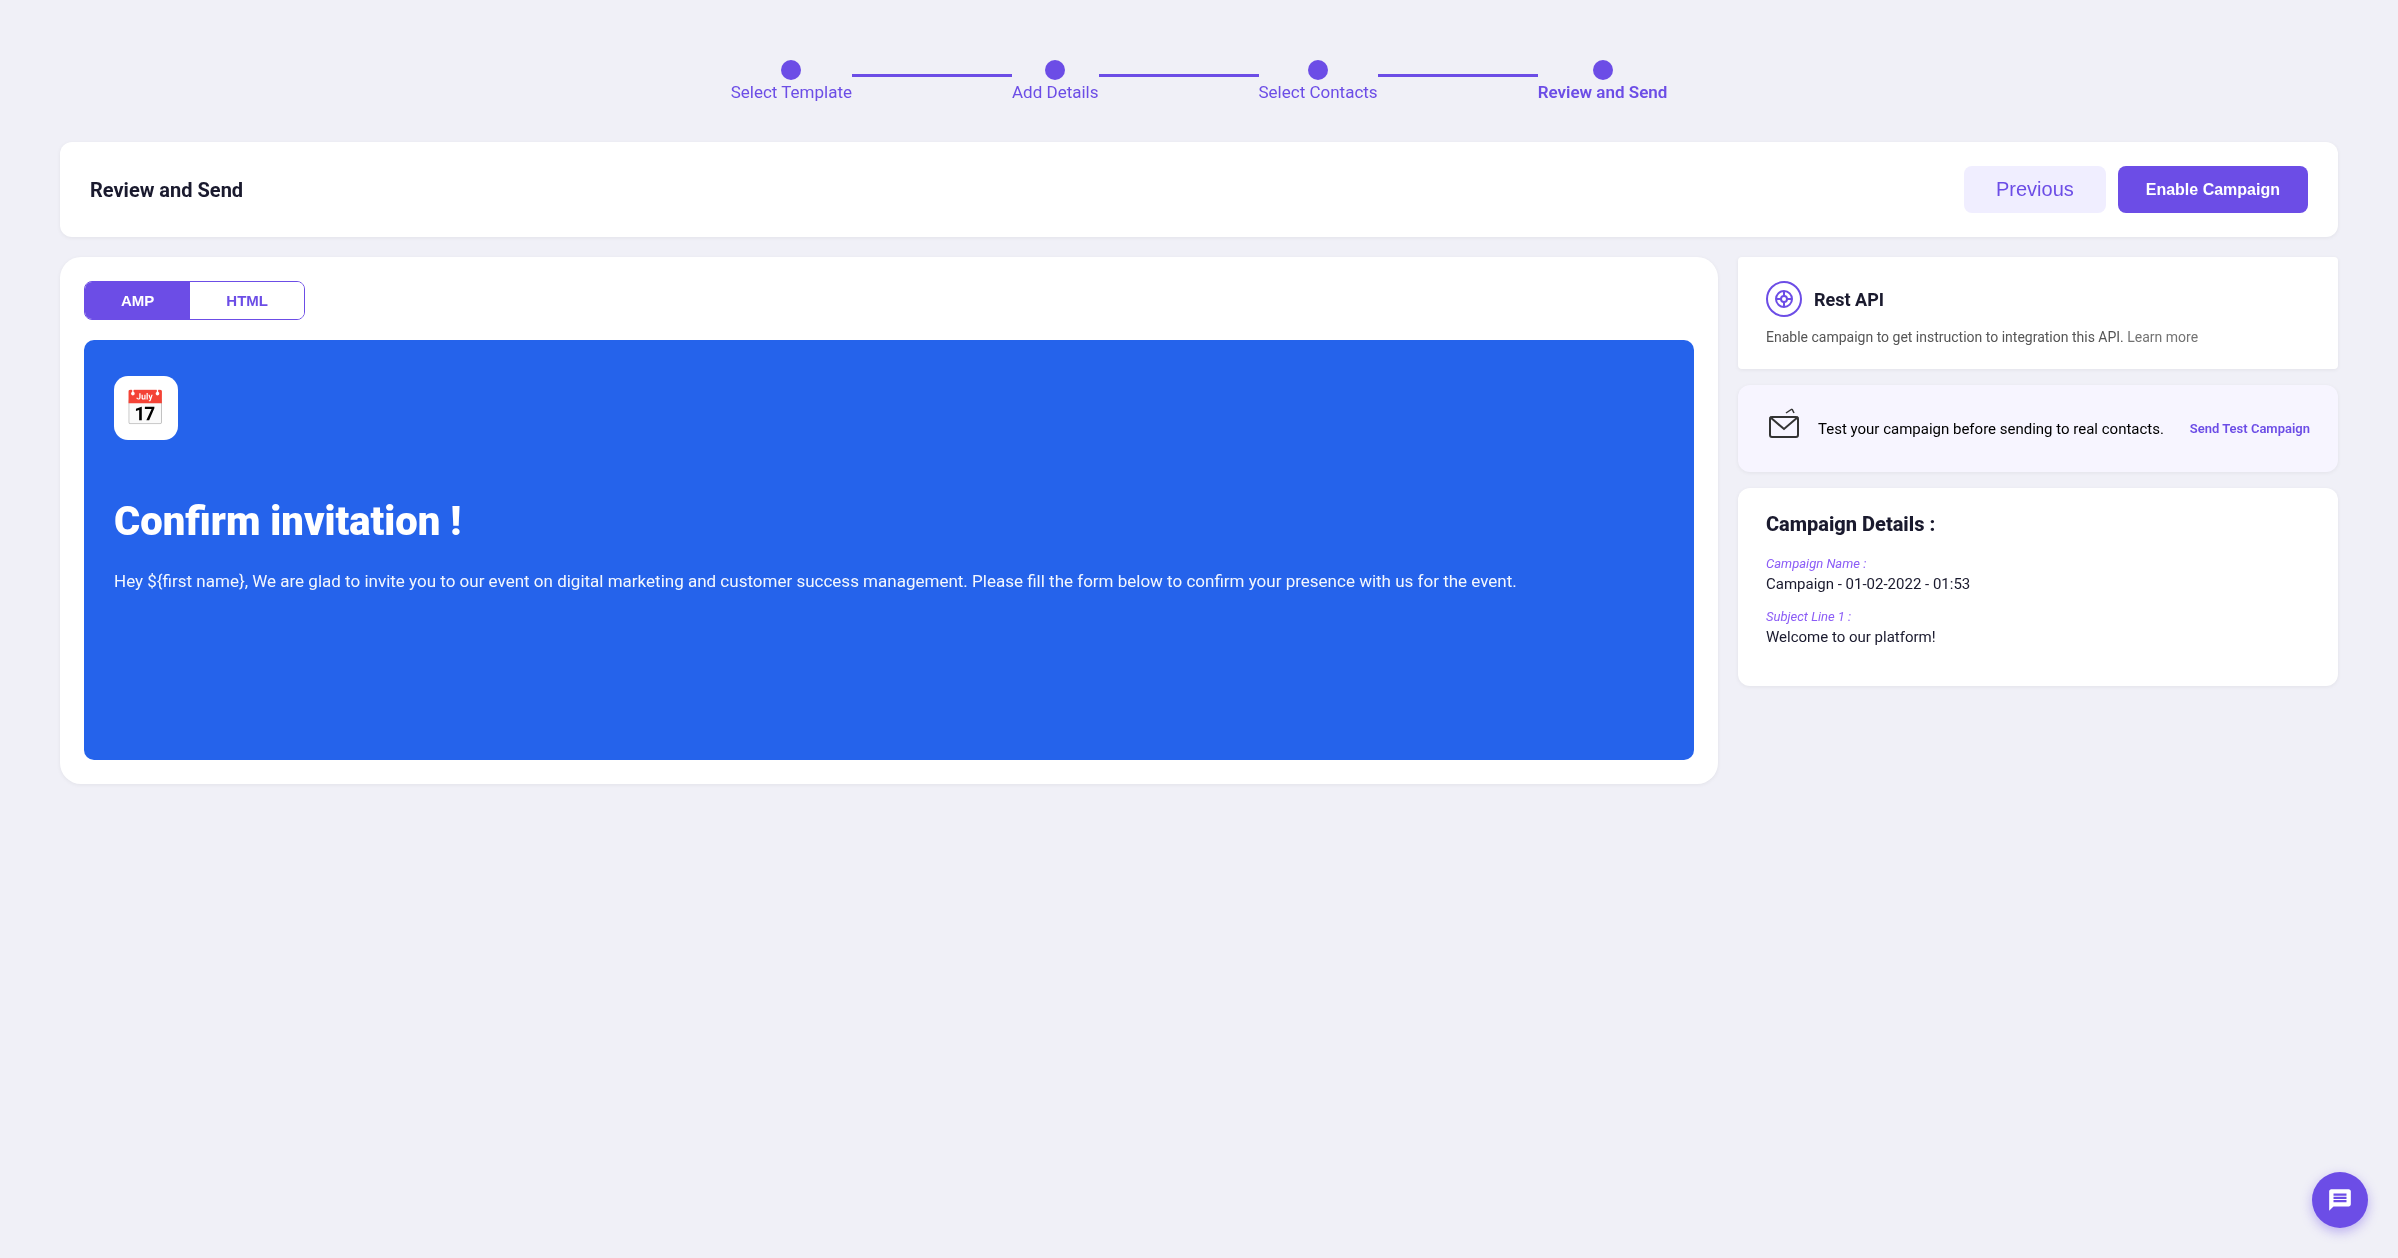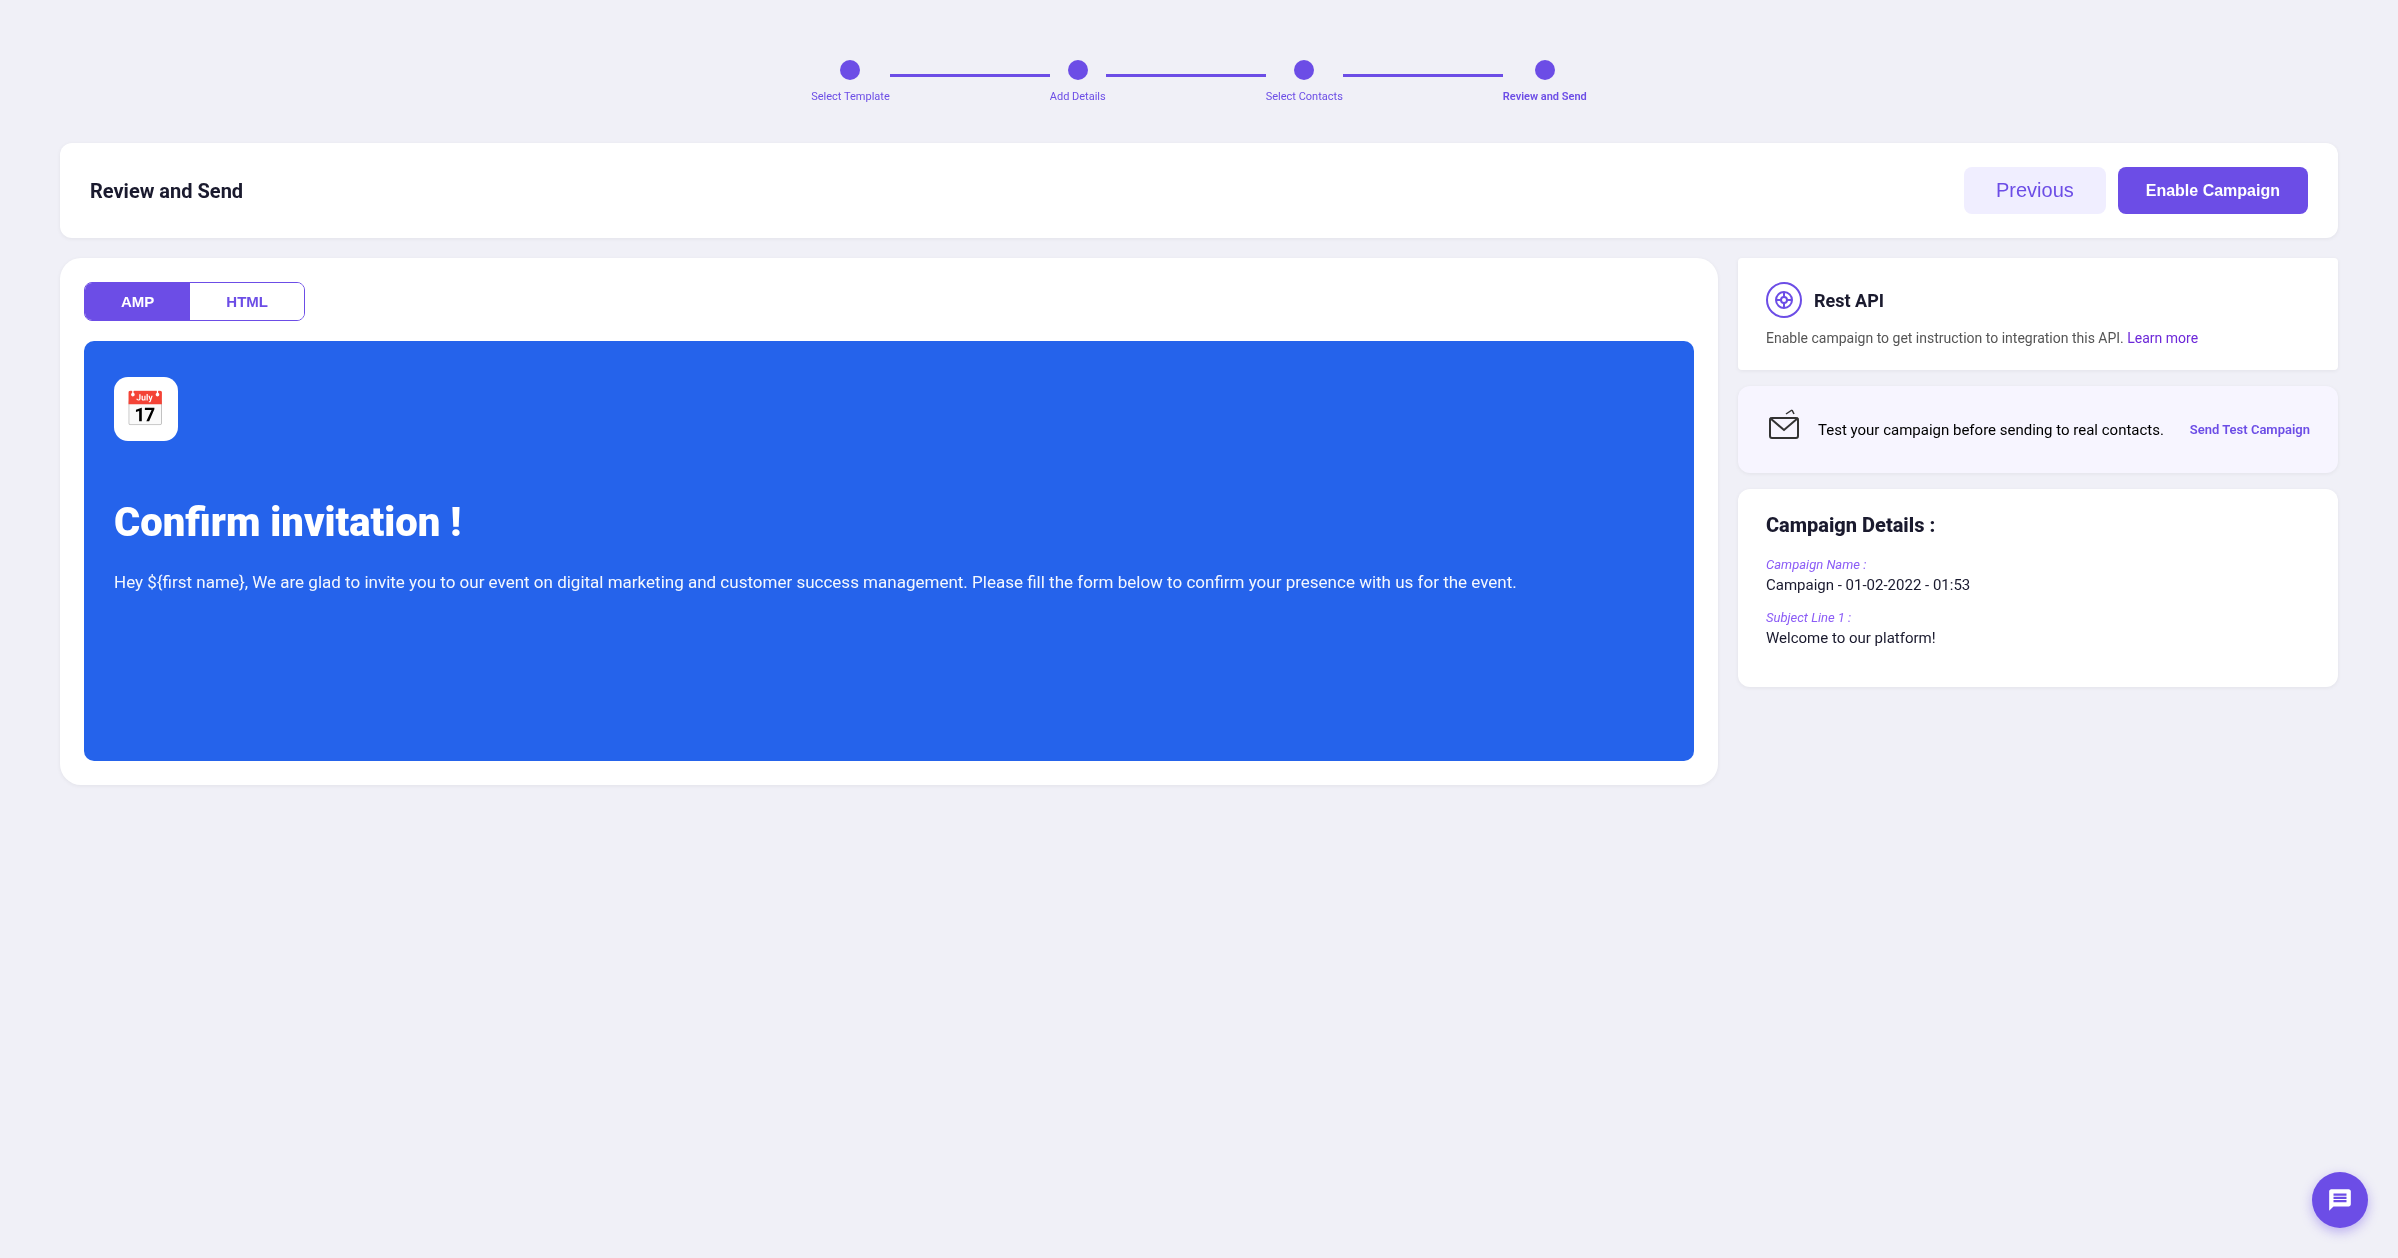--- a/index.html
+++ b/index.html
@@ -32,23 +32,23 @@
     }
     .step-circle {
       width: 20px;
       height: 20px;
       border-radius: 50%;
       background: #6c4de6;
       border: none;
       flex-shrink: 0;
     }
     .step-label {
-      font-size: 11px;
-      color: #6c4de6;
-      margin-top: 10px;
+      font-size: 17px;
+      color: #6c4de6;
+      margin-top: 2px;
       white-space: nowrap;
       text-align: right;
     }
     .step-last .step-label {
       font-weight: 600;
     }
 
     
     .header-card {
       background: white;
@@ -197,21 +197,21 @@
     .rest-api-title {
       font-size: 18px;
       font-weight: 700;
       color: #1a1a2e;
     }
     .rest-api-desc {
       font-size: 14px;
       color: #555;
     }
     .learn-more {
-      color: #6d28d9;
+      color: #737373;
       text-decoration: none;
       font-size: 14px;
     }
 
     .test-campaign-card {
       background: #f7f5ff;
       border-radius: 12px;
       padding: 22px 28px;
       display: flex;
       align-items: center;

